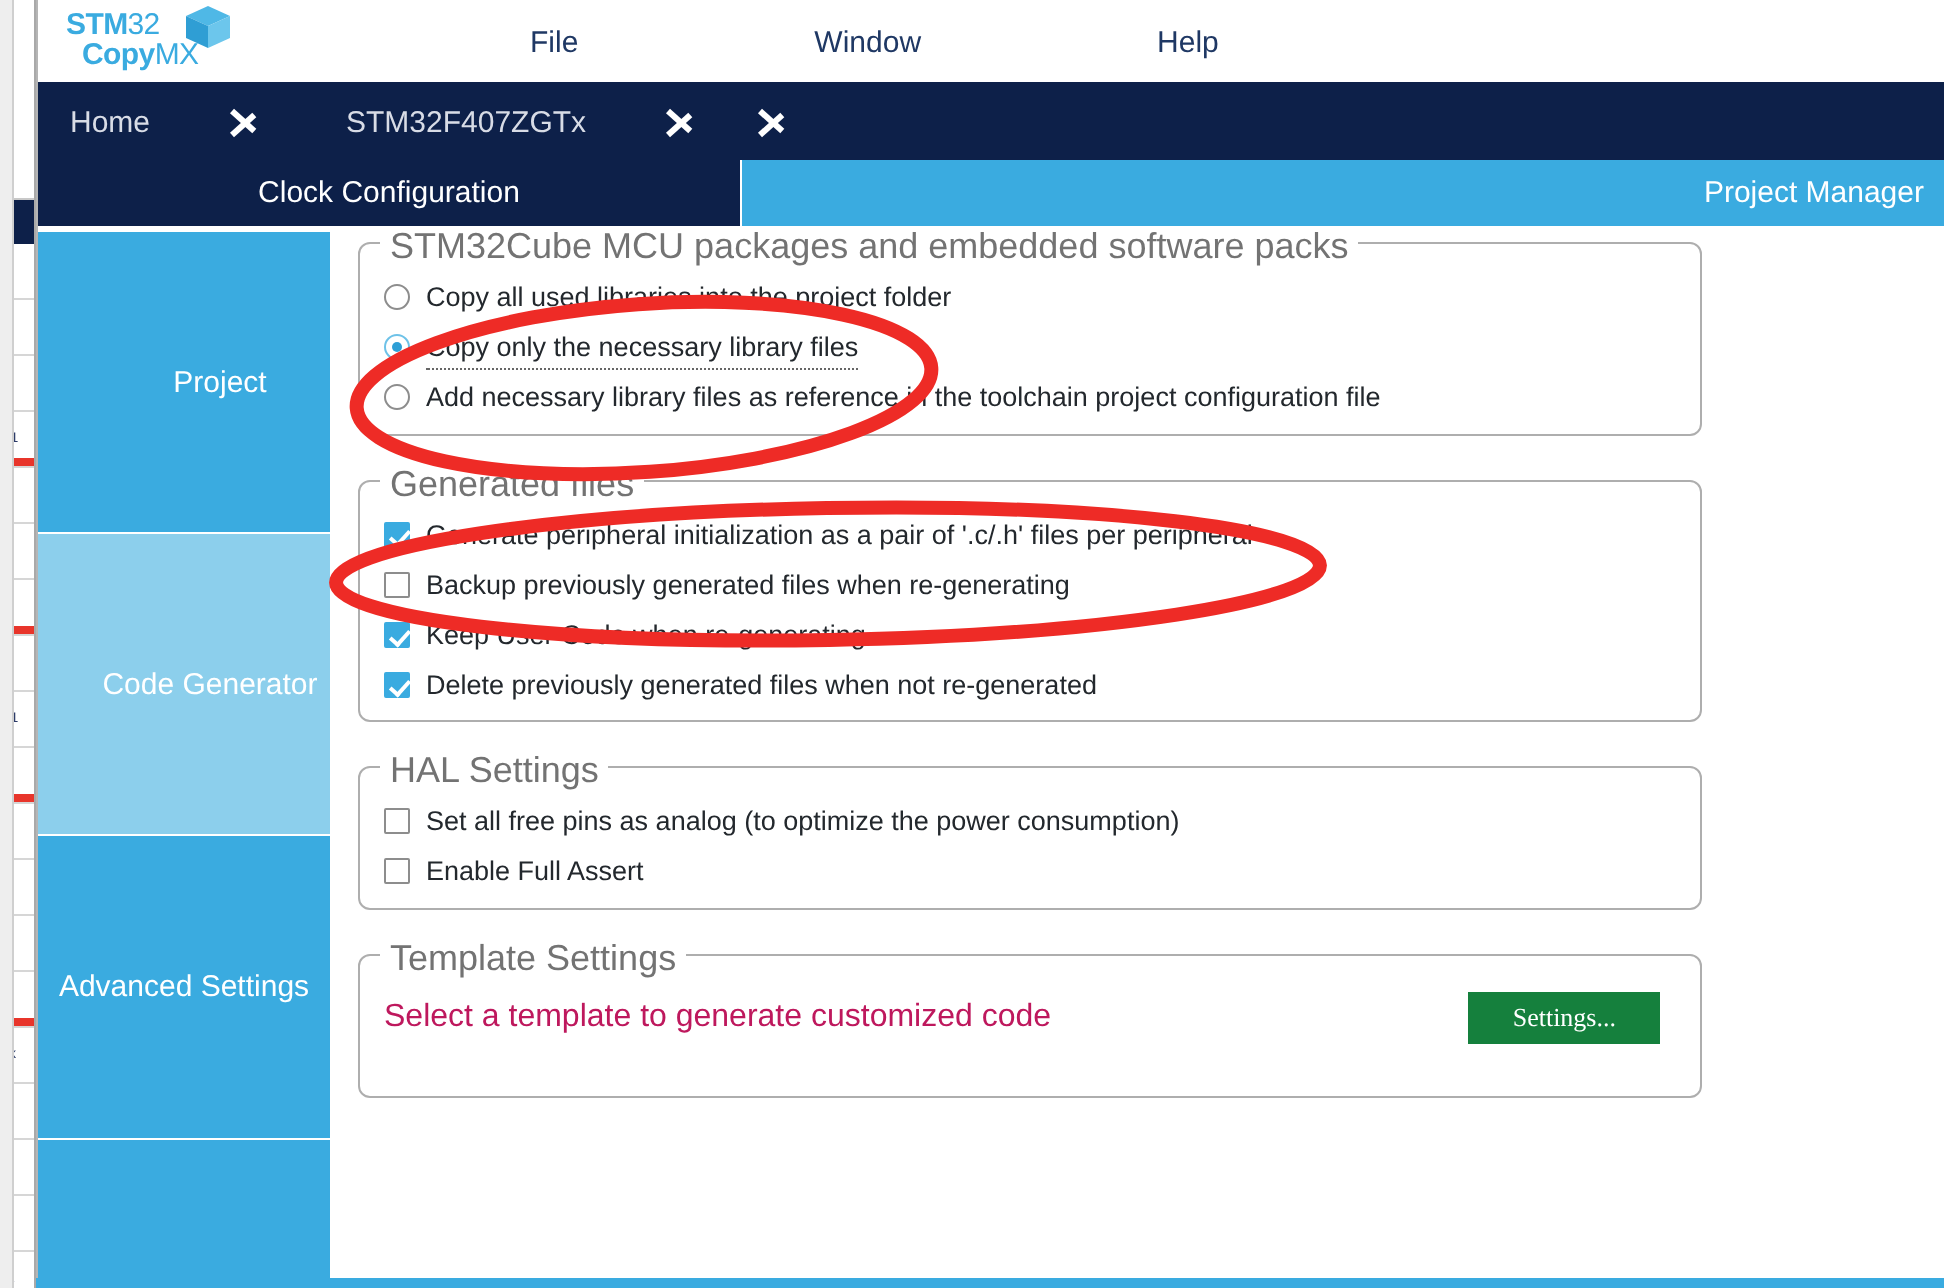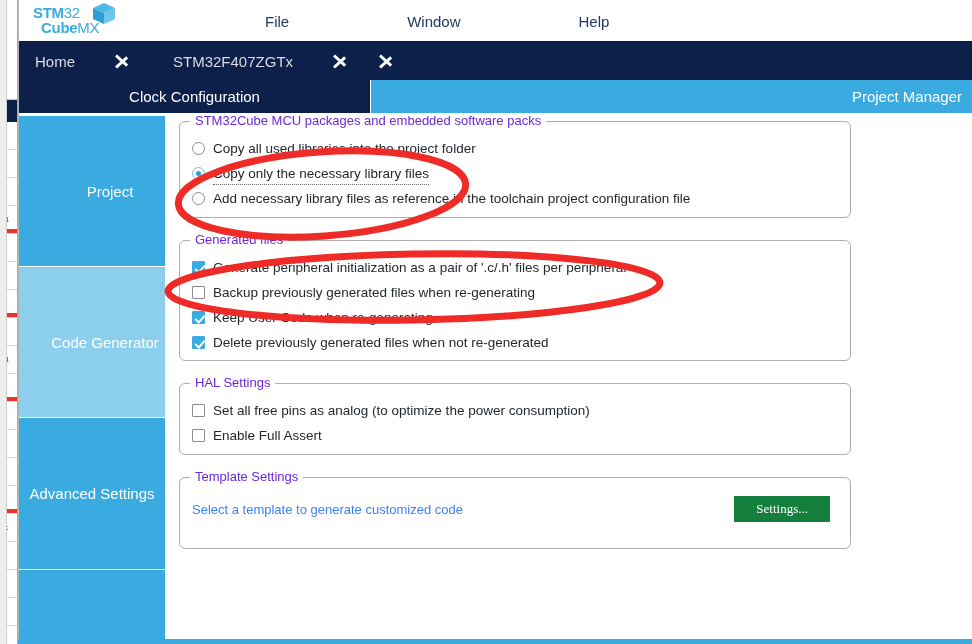--- a/index.html
+++ b/index.html
@@ -229,22 +229,22 @@
     border-radius: 6px;
     margin: 0 0 22px 0;
     width: 672px;
     background: #ffffff;
   }
   .group-title {
     position: absolute;
     top: -9px; left: 10px;
     background: #ffffff;
     padding: 0 5px;
-    font-size: 13px;
-    color: #6d28d9;
+    font-size: 18px;
+    color: #737373;
     white-space: nowrap;
   }
   .group-body { padding: 14px 12px 12px 12px; }
 
   .g1 { height: 97px; }
   .g2 { height: 121px; }
   .g3 { height: 72px; }
   .g4 { height: 72px; }
 
   
@@ -308,21 +308,21 @@
     transform: rotate(42deg);
   }
 
   
   .tmpl-row {
     display: flex;
     align-items: center;
     justify-content: space-between;
     padding-top: 4px;
   }
-  .tmpl-text { font-size: 13px; color: #3b82f6; }
+  .tmpl-text { font-size: 16px; color: #be185d; }
   .settings-btn {
     background: #15803d;
     color: #ffffff;
     border: none;
     font-size: 13px;
     font-family: Liberation Serif, serif;
     padding: 5px 22px;
     cursor: pointer;
     margin-right: 8px;
   }
@@ -379,21 +379,21 @@
         <div class="bg-row">IZ</div>
       </div>
     <div class="bg-scroll"></div>
   </div>
 
   <div class="main-window">
 
     <div class="header">
       <div class="logo">
         <div class="logo-l1"><b>STM</b><span class="light">32</span></div>
-        <div class="logo-l2"><b>Cube</b><span class="light">MX</span></div>
+        <div class="logo-l2"><b>Copy</b><span class="light">MX</span></div>
         <svg class="logo-cube" viewBox="0 0 26 24">
           <polygon points="13,1 24,6 13,11 2,6" fill="#4fb8e6"></polygon>
           <polygon points="2,6 13,11 13,22 2,17" fill="#2f9ed4"></polygon>
           <polygon points="24,6 24,17 13,22 13,11" fill="#6cc6ec"></polygon>
         </svg>
       </div>
       <div class="menu">
         <div class="menu-item">File</div>
         <div class="menu-item">Window</div>
         <div class="menu-item">Help</div>

